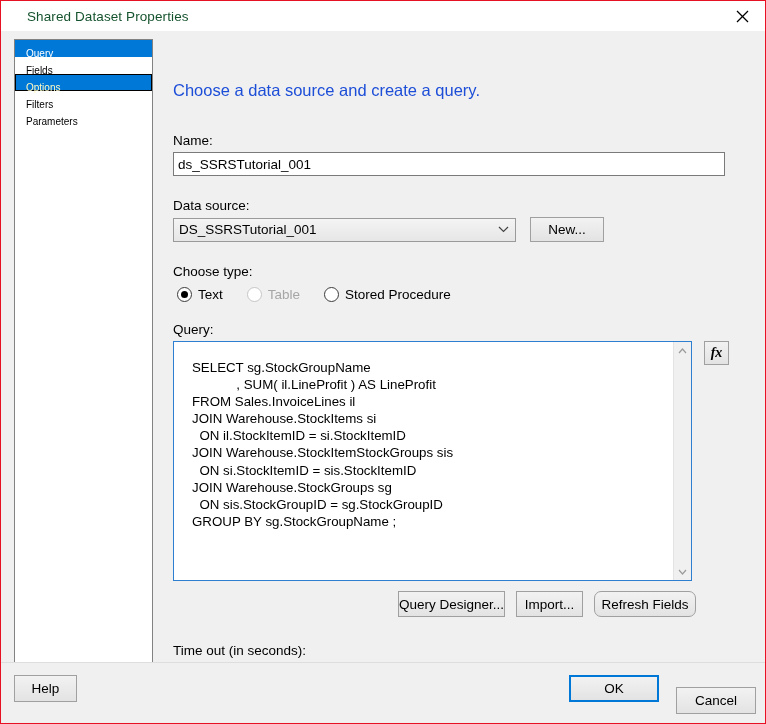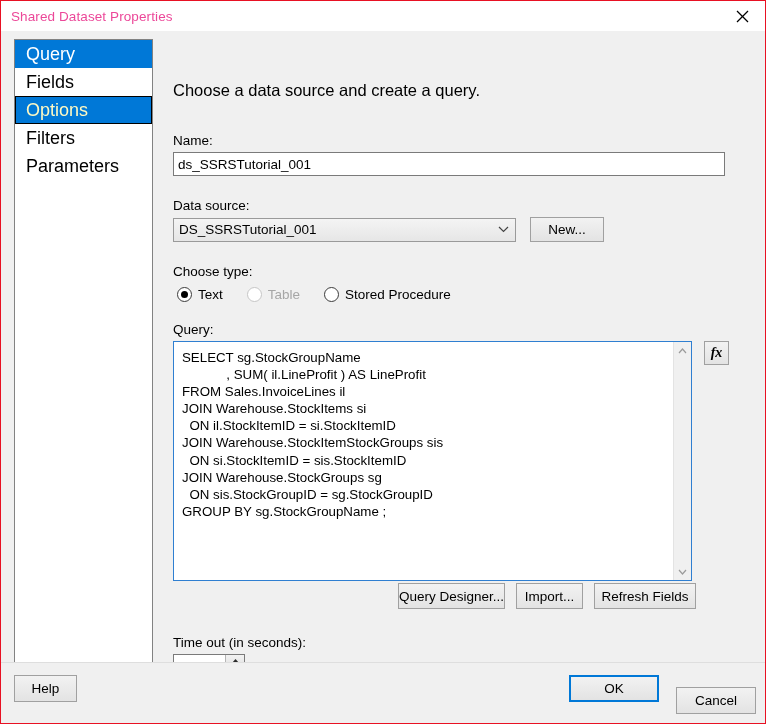--- a/index.html
+++ b/index.html
@@ -33,23 +33,23 @@
   
   #title-bar {
     height: 30px;
     background: #ffffff;
     display: flex;
     align-items: center;
     flex: 0 0 auto;
     position: relative;
   }
   #title-text {
-    padding-left: 10px;
-    font-size: 13.5px;
-    color: #ec4899;
+    padding-left: 26px;
+    font-size: 13.5px;
+    color: #14532d;
     letter-spacing: .1px;
   }
   #close-button {
     position: absolute;
     right: 0; top: 0;
     width: 46px;
     height: 30px;
     display: flex;
     align-items: center;
     justify-content: center;
@@ -69,24 +69,24 @@
     position: absolute;
     left: 13px;
     top: 8px;
     width: 139px;
     height: 644px;
     box-sizing: border-box;
     background: #ffffff;
     border: 1px solid #828282;
   }
   .nav-item {
-    height: 28px;
+    height: 17px;
     line-height: 28px;
     padding-left: 11px;
-    font-size: 18px;
+    font-size: 10px;
     color: #000000;
     cursor: default;
     box-sizing: border-box;
     white-space: nowrap;
   }
   .nav-item.selected {
     background: #0078d7;
     color: #ffffff;
   }
   .nav-item.focused {
@@ -101,21 +101,21 @@
   #content-pane {
     position: absolute;
     left: 168px;
     top: 8px;
     right: 10px;
     height: 644px;
   }
 
   #pane-heading {
     font-size: 16.5px;
-    color: #000000;
+    color: #1d4ed8;
     margin: 42px 0 0 4px;
   }
 
   .field-label {
     font-size: 13.5px;
     color: #000000;
     margin: 0 0 4px 4px;
   }
 
   
@@ -241,21 +241,21 @@
     border: 1px solid #2f7fd1;
     background: #ffffff;
     overflow: hidden;
   }
   #query-text {
     box-sizing: border-box;
     position: absolute;
     left: 0; top: 0;
     width: 500px;
     height: 238px;
-    margin: 2px;
+    margin: 12px;
     padding: 5px 4px 8px 6px;
     border: 0;
     background: transparent;
     resize: none;
     outline: none;
     font-family: "Liberation Sans", sans-serif;
     font-size: 13.3px;
     line-height: 17.1px;
     color: #000000;
     white-space: pre;
@@ -288,26 +288,26 @@
     font-weight: bold;
     padding: 0;
   }
 
   
   #query-actions {
     display: flex;
     justify-content: flex-end;
     width: 523px;
     margin-left: 4px;
-    margin-top: 2px;
+    margin-top: 10px;
     align-items: center;
   }
   #query-designer-button { width: 107px; margin-right: 11px; }
   #import-button { width: 67px; margin-right: 11px; }
-  #refresh-fields-button { width: 102px; }
+  #refresh-fields-button { width: 102px; border-radius: 7px; }
 
   
   #timeout-spinner {
     position: relative;
     box-sizing: border-box;
     width: 72px;
     height: 25px;
     margin-left: 4px;
     border: 1px solid #7a7a7a;
     background: #ffffff;

